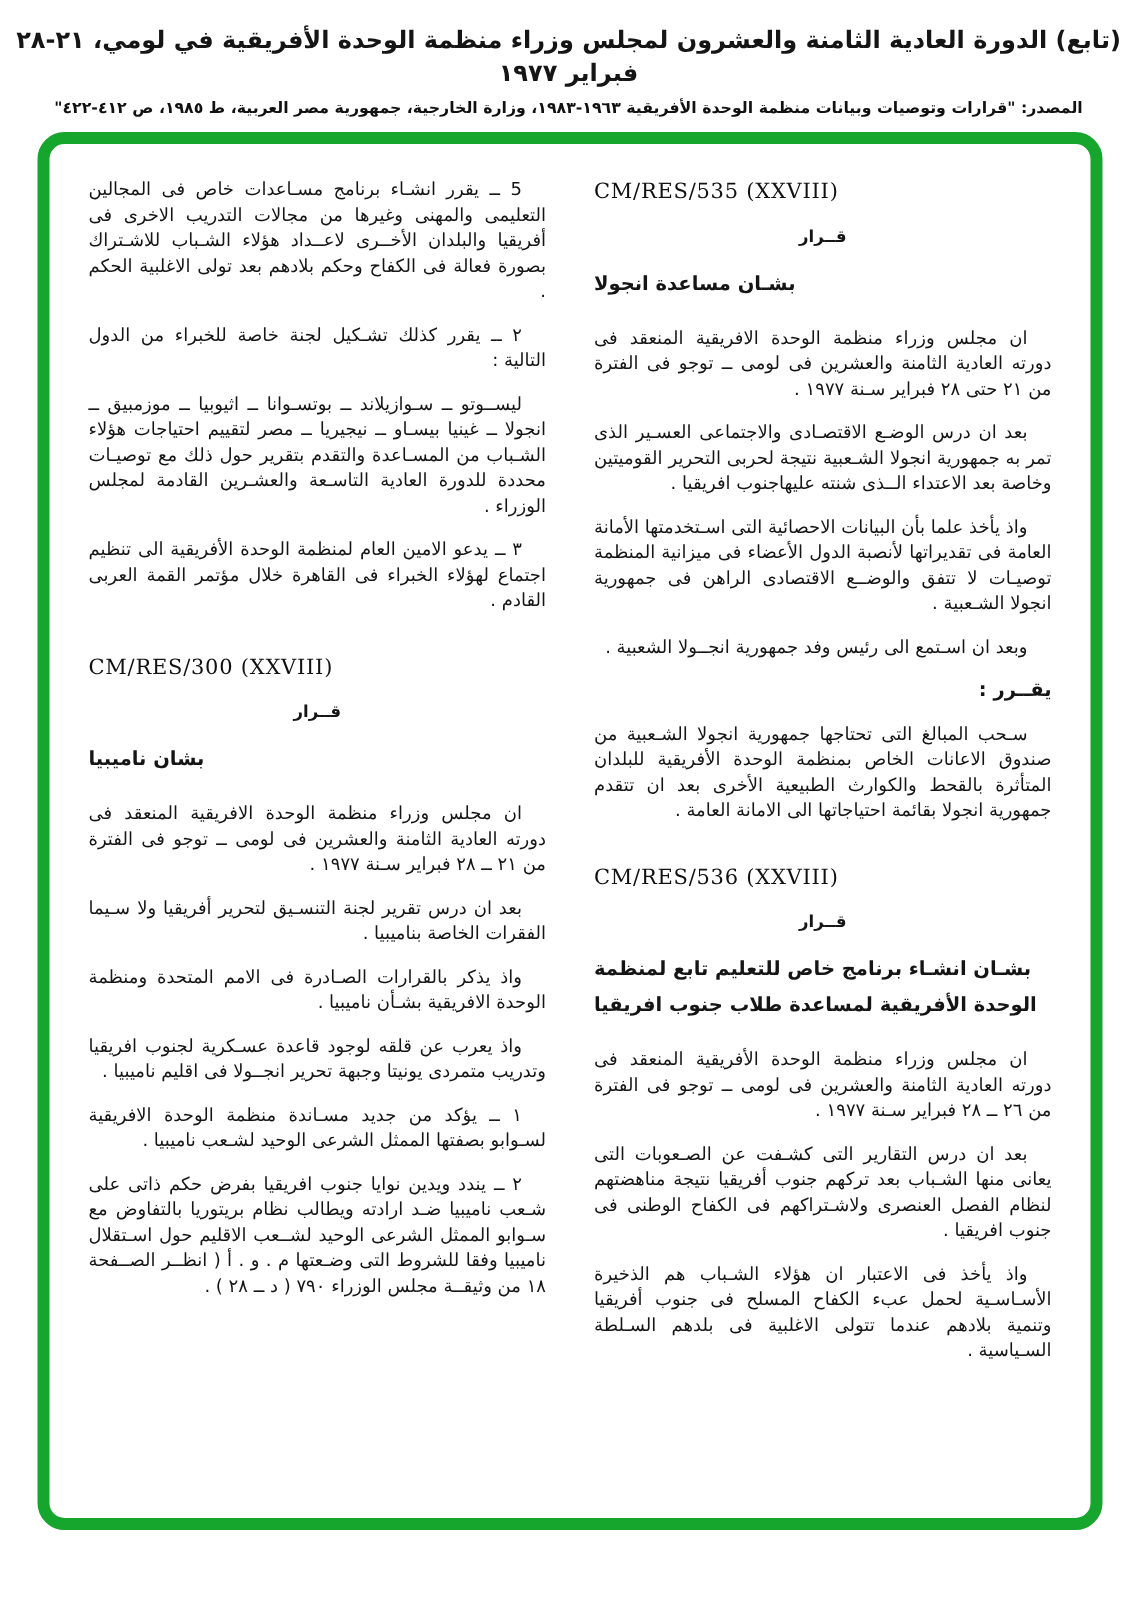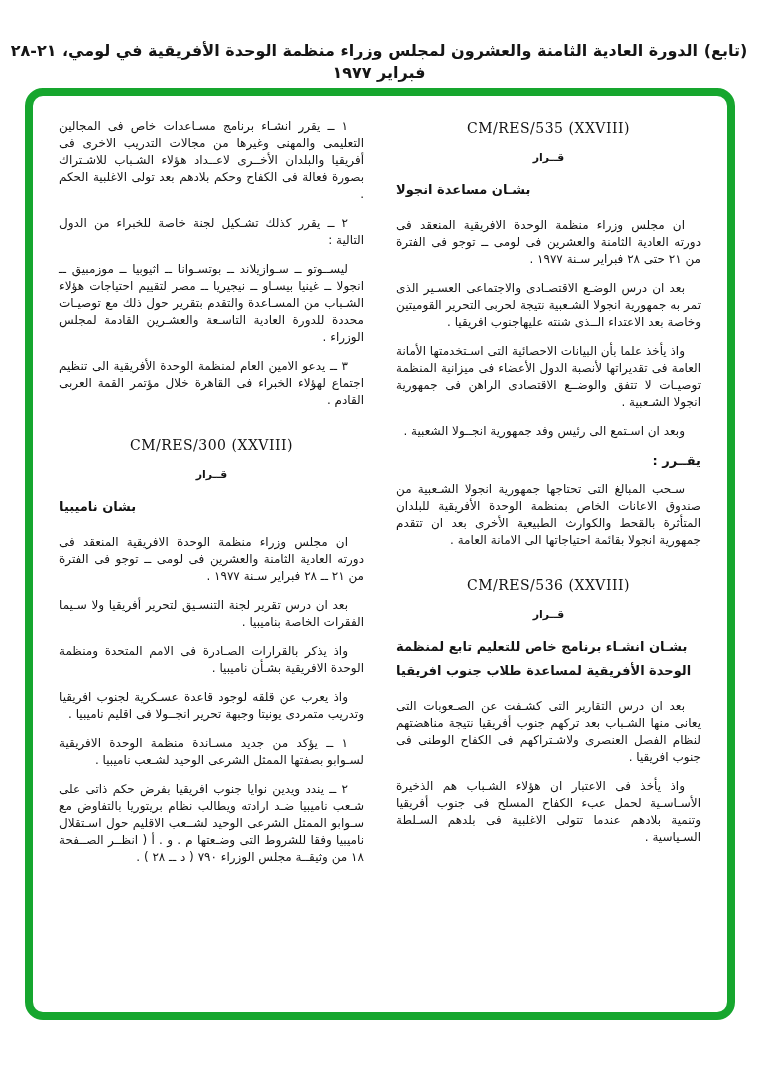--- a/index.html
+++ b/index.html
@@ -1,34 +1,34 @@
 <!DOCTYPE html>
 <html lang="ar"><head>
 <meta charset="utf-8">
 <style>
   html,body{margin:0;padding:0;}
   body{
     width:758px;height:1078px;background:#ffffff;position:relative;
     font-family:"DejaVu Sans",sans-serif;color:#151515;overflow:hidden;
   }
   .page-header{
-    position:absolute;top:16px;left:0;right:0;text-align:center;direction:rtl;margin-top:24px;
+    position:absolute;top:16px;left:0;right:0;text-align:center;direction:rtl;
   }
   .header-line1{font-size:16px;font-weight:bold;letter-spacing:0;line-height:1.35;}
   .header-line2{font-size:10.5px;font-weight:bold;margin-top:7px;color:#111;}
   .doc-frame{
     position:absolute;left:25px;top:88px;width:710px;height:932px;
     box-sizing:border-box;border:8px solid #16a62e;border-radius:18px;
     padding:22px 26px 18px 26px;background:#fff;
   }
   .columns{display:flex;direction:rtl;gap:32px;height:100%;}
   .col{flex:1;direction:rtl;text-align:justify;font-size:12px;line-height:17px;}
   .para{margin:0 0 12px 0;text-indent:16px;}
   .res-code{
-    direction:ltr;text-align:center;unicode-bidi:embed;
+    direction:ltr;text-align:left;unicode-bidi:embed;
     font-family:"DejaVu Serif","Liberation Serif",serif;
     font-size:14px;letter-spacing:0.5px;margin:28px 0 10px 0;color:#111;
   }
   .res-code.first{margin-top:2px;}
   .res-title{text-align:center;font-weight:bold;font-size:11px;margin:12px 0 12px 0;text-indent:0;}
   .res-subtitle{text-align:left;font-weight:bold;font-size:13px;margin:0 0 14px 0;text-indent:0;line-height:1.9;}
   .decision-heading{font-weight:bold;font-size:13px;margin:4px 0 12px 0;text-indent:0;}
 </style>
 </head>
 <body>
@@ -51,26 +51,27 @@
       <p class="para">وبعد ان اسـتمع الى رئيس وفد جمهورية انجــولا الشعبية .</p>
       <div class="decision-heading">يقــرر :</div>
       <p class="para">سـحب المبالغ التى تحتاجها جمهورية انجولا الشـعبية من صندوق الاعانات الخاص بمنظمة الوحدة الأفريقية للبلدان المتأثرة بالقحط والكوارث الطبيعية الأخرى بعد ان تتقدم جمهورية انجولا بقائمة احتياجاتها الى الامانة العامة .</p>
 
       <div class="res-code">CM/RES/536 (XXVIII)</div>
       <div class="res-title">قــرار</div>
       <div class="res-subtitle">
         <div>بشـان انشـاء برنامج خاص للتعليم تابع لمنظمة</div>
         <div>الوحدة الأفريقية لمساعدة طلاب جنوب افريقيا</div>
       </div>
+      <p class="para">ان مجلس وزراء منظمة الوحدة الأفريقية المنعقد فى دورته العادية الثامنة والعشرين فى لومى ــ توجو فى الفترة من ٢٦ ــ ٢٨ فبراير سـنة ١٩٧٧ .</p>
       <p class="para">بعد ان درس التقارير التى كشـفت عن الصـعوبات التى يعانى منها الشـباب بعد تركهم جنوب أفريقيا نتيجة مناهضتهم لنظام الفصل العنصرى ولاشـتراكهم فى الكفاح الوطنى فى جنوب افريقيا .</p>
       <p class="para">واذ يأخذ فى الاعتبار ان هؤلاء الشـباب هم الذخيرة الأسـاسـية لحمل عبء الكفاح المسلح فى جنوب أفريقيا وتنمية بلادهم عندما تتولى الاغلبية فى بلدهم السـلطة السـياسية .</p>
     </div>
 
     <div class="col">
-      <p class="para">١ ــ يقرر انشـاء برنامج مسـاعدات خاص فى المجالين التعليمى والمهنى وغيرها من مجالات التدريب الاخرى فى أفريقيا والبلدان الأخــرى لاعــداد هؤلاء الشـباب للاشـتراك بصورة فعالة فى الكفاح وحكم بلادهم بعد تولى الاغلبية الحكم .</p>
+      <p class="para">5 ــ يقرر انشـاء برنامج مسـاعدات خاص فى المجالين التعليمى والمهنى وغيرها من مجالات التدريب الاخرى فى أفريقيا والبلدان الأخــرى لاعــداد هؤلاء الشـباب للاشـتراك بصورة فعالة فى الكفاح وحكم بلادهم بعد تولى الاغلبية الحكم .</p>
       <p class="para">٢ ــ يقرر كذلك تشـكيل لجنة خاصة للخبراء من الدول التالية :</p>
       <p class="para">ليســوتو ــ سـوازيلاند ــ بوتسـوانا ــ اثيوبيا ــ موزمبيق ــ انجولا ــ غينيا بيسـاو ــ نيجيريا ــ مصر لتقييم احتياجات هؤلاء الشـباب من المسـاعدة والتقدم بتقرير حول ذلك مع توصيـات محددة للدورة العادية التاسـعة والعشـرين القادمة لمجلس الوزراء .</p>
       <p class="para">٣ ــ يدعو الامين العام لمنظمة الوحدة الأفريقية الى تنظيم اجتماع لهؤلاء الخبراء فى القاهرة خلال مؤتمر القمة العربى القادم .</p>
 
       <div class="res-code">CM/RES/300 (XXVIII)</div>
       <div class="res-title">قــرار</div>
       <div class="res-subtitle">بشان ناميبيا</div>
       <p class="para">ان مجلس وزراء منظمة الوحدة الافريقية المنعقد فى دورته العادية الثامنة والعشرين فى لومى ــ توجو فى الفترة من ٢١ ــ ٢٨ فبراير سـنة ١٩٧٧ .</p>
       <p class="para">بعد ان درس تقرير لجنة التنسـيق لتحرير أفريقيا ولا سـيما الفقرات الخاصة بناميبيا .</p>
       <p class="para">واذ يذكر بالقرارات الصـادرة فى الامم المتحدة ومنظمة الوحدة الافريقية بشـأن ناميبيا .</p>

